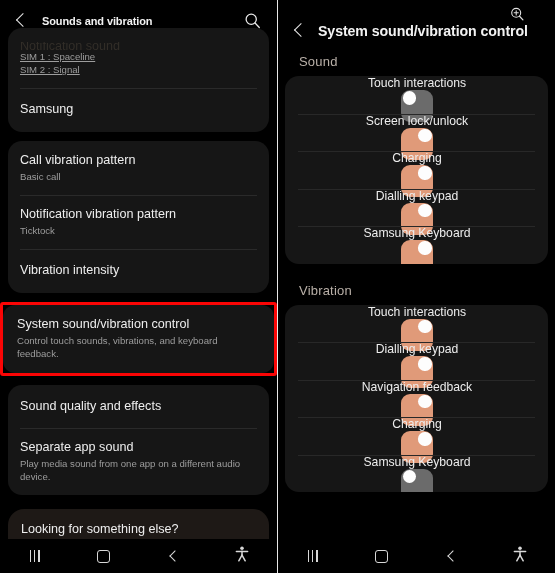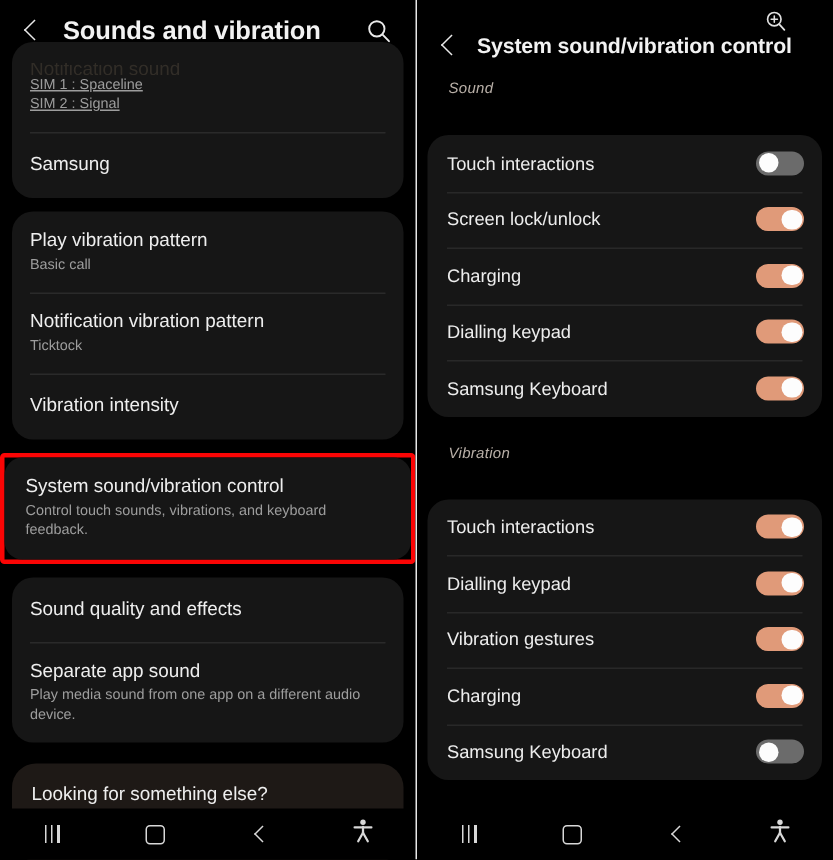--- a/index.html
+++ b/index.html
@@ -36,21 +36,21 @@
   .back-icon::before {
     content:""; position:absolute;
     left: 8px; top: 5px;
     width: 9px; height: 9px;
     border-left: 1.6px solid #e9e9e9;
     border-bottom: 1.6px solid #e9e9e9;
     transform: rotate(45deg);
   }
   .appbar-title {
     color: #f2f2f2;
-    font-size: 17px;
+    font-size: 11px;
     font-weight: bold;
     letter-spacing: -0.1px;
     margin-left: 10px;
     white-space: nowrap;
   }
   .right-bar .appbar-title { font-size: 14.2px; margin-left: 8px; }
   .search-icon {
     position: absolute; right: 16px; top: 12px;
     width: 17px; height: 17px;
   }
@@ -109,30 +109,30 @@
     border: 3px solid #fb0505;
     border-radius: 3px;
     margin: 0 -8px 9px -8px;
     padding: 0;
   }
   .highlight-wrap .card { margin-bottom: 0; border-radius: 12px; }
 
   
   .section-label {
     color: #b9b0a8;
-    font-size: 10px;
-    padding: 8px 0 25px 14px;
+    font-size: 13px;
+    padding: 8px 0 7px 14px;
     letter-spacing: .2px;
-    font-style: italic;
   }
   .trow {
     display: flex; align-items: center;
     padding: 0 12px 0 13px;
     height: 37.5px;
     position: relative;
+    flex-direction: column;
   }
   .trow + .trow::before {
     content:"";
     position: absolute; left: 13px; right: 13px; top: 0;
     height: 1px; background: #282828;
   }
   .trow-label {
     color: #ededed;
     font-size: 12.2px;
     flex: 1;
@@ -202,21 +202,21 @@
           <div class="row-sub2">SIM 1 : Spaceline</div>
           <div class="row-sub2">SIM 2 : Signal</div>
         </div>
         <div class="row" style="padding:13px 12px 15px 12px;">
           <div class="row-title">Samsung</div>
         </div>
       </div>
 
       <div class="card">
         <div class="row">
-          <div class="row-title">Play vibration pattern</div>
+          <div class="row-title">Call vibration pattern</div>
           <div class="row-sub">Basic call</div>
         </div>
         <div class="row">
           <div class="row-title">Notification vibration pattern</div>
           <div class="row-sub">Ticktock</div>
         </div>
         <div class="row" style="padding:13px 12px 15px 12px;">
           <div class="row-title">Vibration intensity</div>
         </div>
       </div>
@@ -340,21 +340,21 @@
               <span class="knob"></span>
             </span>
         </div>
         <div class="trow">
           <span class="trow-label">Dialling keypad</span>
           <span class="toggle on">
               <span class="knob"></span>
             </span>
         </div>
         <div class="trow">
-          <span class="trow-label">Vibration gestures</span>
+          <span class="trow-label">Navigation feedback</span>
           <span class="toggle on">
               <span class="knob"></span>
             </span>
         </div>
         <div class="trow">
           <span class="trow-label">Charging</span>
           <span class="toggle on">
               <span class="knob"></span>
             </span>
         </div>

